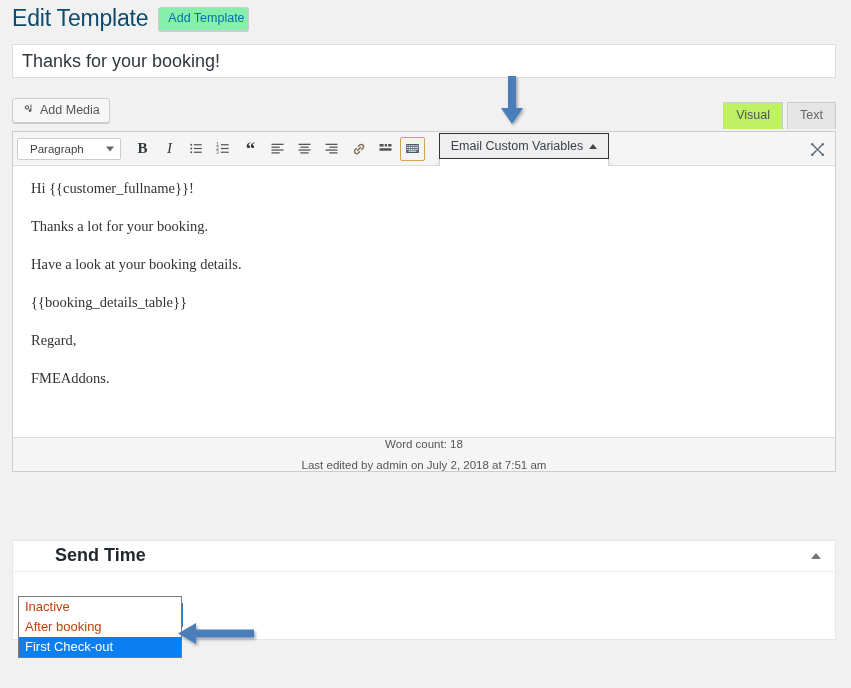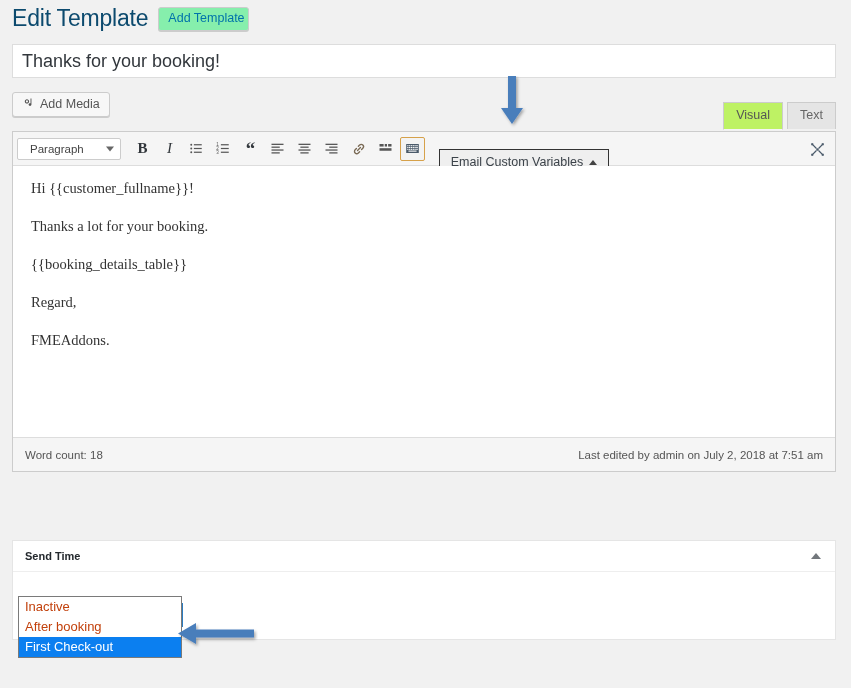--- a/index.html
+++ b/index.html
@@ -42,21 +42,21 @@
     border: 1px solid #ddd;
     display: flex; align-items: center;
     padding: 12px 9px;
   }
   .title-field .title-text {
     font-size: 18px; color: #32373c; font-weight: 400;
   }
 
   
   .media-row {
-    position: absolute; left: 12px; top: 92px;
+    position: absolute; left: 12px; top: 98px;
     width: 824px; height: 28px;
   }
   .add-media-btn {
     display: inline-flex; align-items: center; gap: 5px;
     background: #f7f7f7;
     border: 1px solid #ccc;
     border-radius: 3px;
     padding: 3px 9px 4px 8px;
     font-size: 12.5px; color: #555;
     line-height: 16px;
@@ -139,21 +139,21 @@
   .tb-btn.italic { font-style: italic; font-family: "Liberation Serif", serif; font-size: 15px; color:#32373c;}
   .tb-btn.quote { font-family: "Liberation Serif", serif; font-size: 19px; font-weight:700; color:#32373c; line-height:1;}
   .tb-btn.active {
     border: 1px solid #d6a14a;
     background: #f3f3f3;
   }
   .tb-btn svg { display:block; }
 
   
   .ecv-wrap {
-    position: absolute; left: 426px; top: 17px;
+    position: absolute; left: 426px; top: 1px;
   }
   .ecv-btn {
     width: 170px; height: 26px;
     background: #efefef;
     border: 1px solid #333;
     display: flex; align-items: center; justify-content: center;
     gap: 6px;
     font-size: 12.5px; color: #3c434a;
     cursor: pointer;
   }
@@ -203,39 +203,39 @@
     margin: 0 0 21px 0;
     line-height: 17px;
   }
   .editor-status {
     position: absolute; left: 0; right: 0; bottom: 0;
     height: 34px;
     background: #f5f5f5;
     border-top: 1px solid #ddd;
     display: flex; align-items: center; justify-content: space-between;
     padding: 0 12px;
-    font-size: 11.5px; color: #555;
+    font-size: 11.5px; color: #555; flex-direction: column;
   }
 
   
   .sendtime-panel {
     position: absolute; left: 12px; top: 540px;
     width: 824px; height: 100px;
     background: #fff;
     border: 1px solid #e5e5e5;
   }
   .sendtime-head {
     height: 30px;
     display: flex; align-items: center;
     padding: 0 12px;
     position: relative;
     border-bottom: 1px solid transparent;
   }
   .sendtime-head .st-title {
-    font-size: 11px; font-weight: 700; color: #23282d;
+    font-size: 18px; font-weight: 700; color: #23282d; margin-left: 30px;
   }
   .toggle-indicator {
     position: absolute; right: 14px; top: 50%;
     transform: translateY(-50%);
     width: 0; height: 0;
     border-left: 5px solid transparent;
     border-right: 5px solid transparent;
     border-bottom: 6px solid #72777c;
     cursor: pointer;
   }
@@ -481,20 +481,21 @@
               <rect x="15" y="15" width="2.4" height="2.4"></rect>
             <rect x="8.6" y="8.6" width="2.8" height="2.8"></rect>
           </g>
         </svg>
       </div>
     </div>
 
     <div class="editor-body">
       <p>Hi {{customer_fullname}}!</p>
       <p>Thanks a lot for your booking.</p>
+      <p>Have a look at your booking details.</p>
       <p>{{booking_details_table}}</p>
       <p>Regard,</p>
       <p>FMEAddons.</p>
     </div>
 
     <div class="editor-status">
       <span>Word count: 18</span>
       <span>Last edited by admin on July 2, 2018 at 7:51 am</span>
     </div>
   </div>

